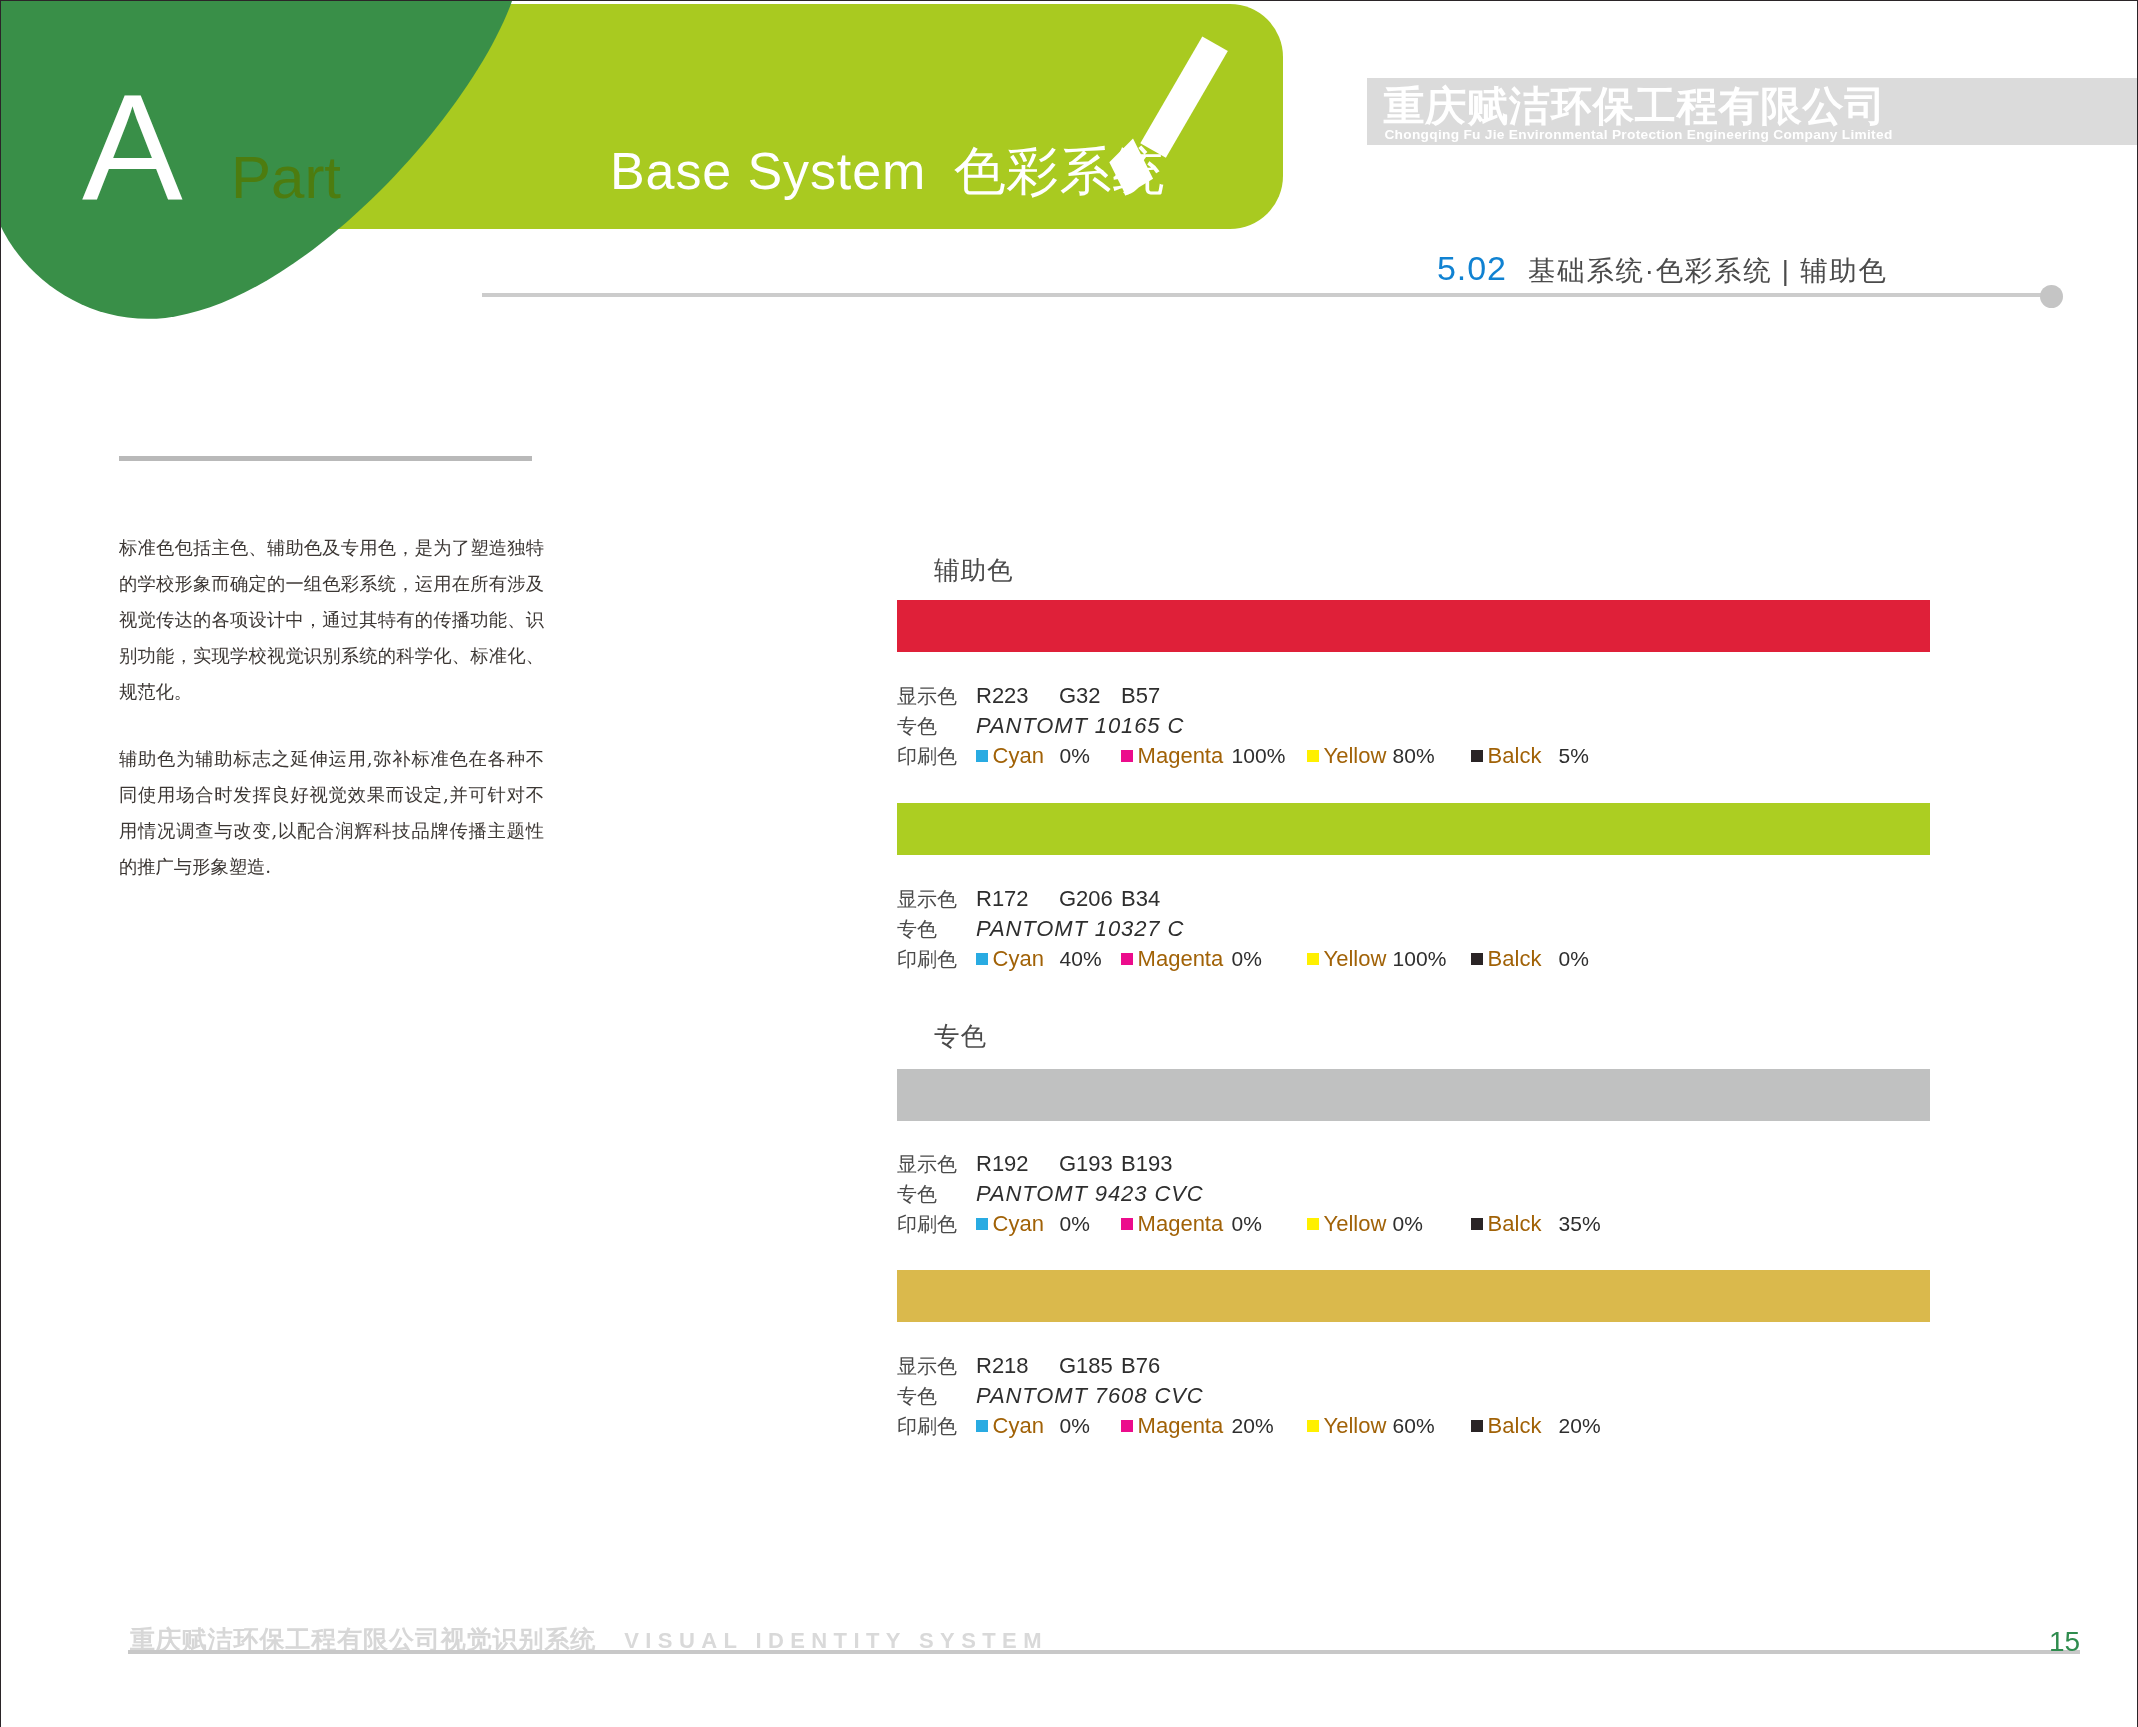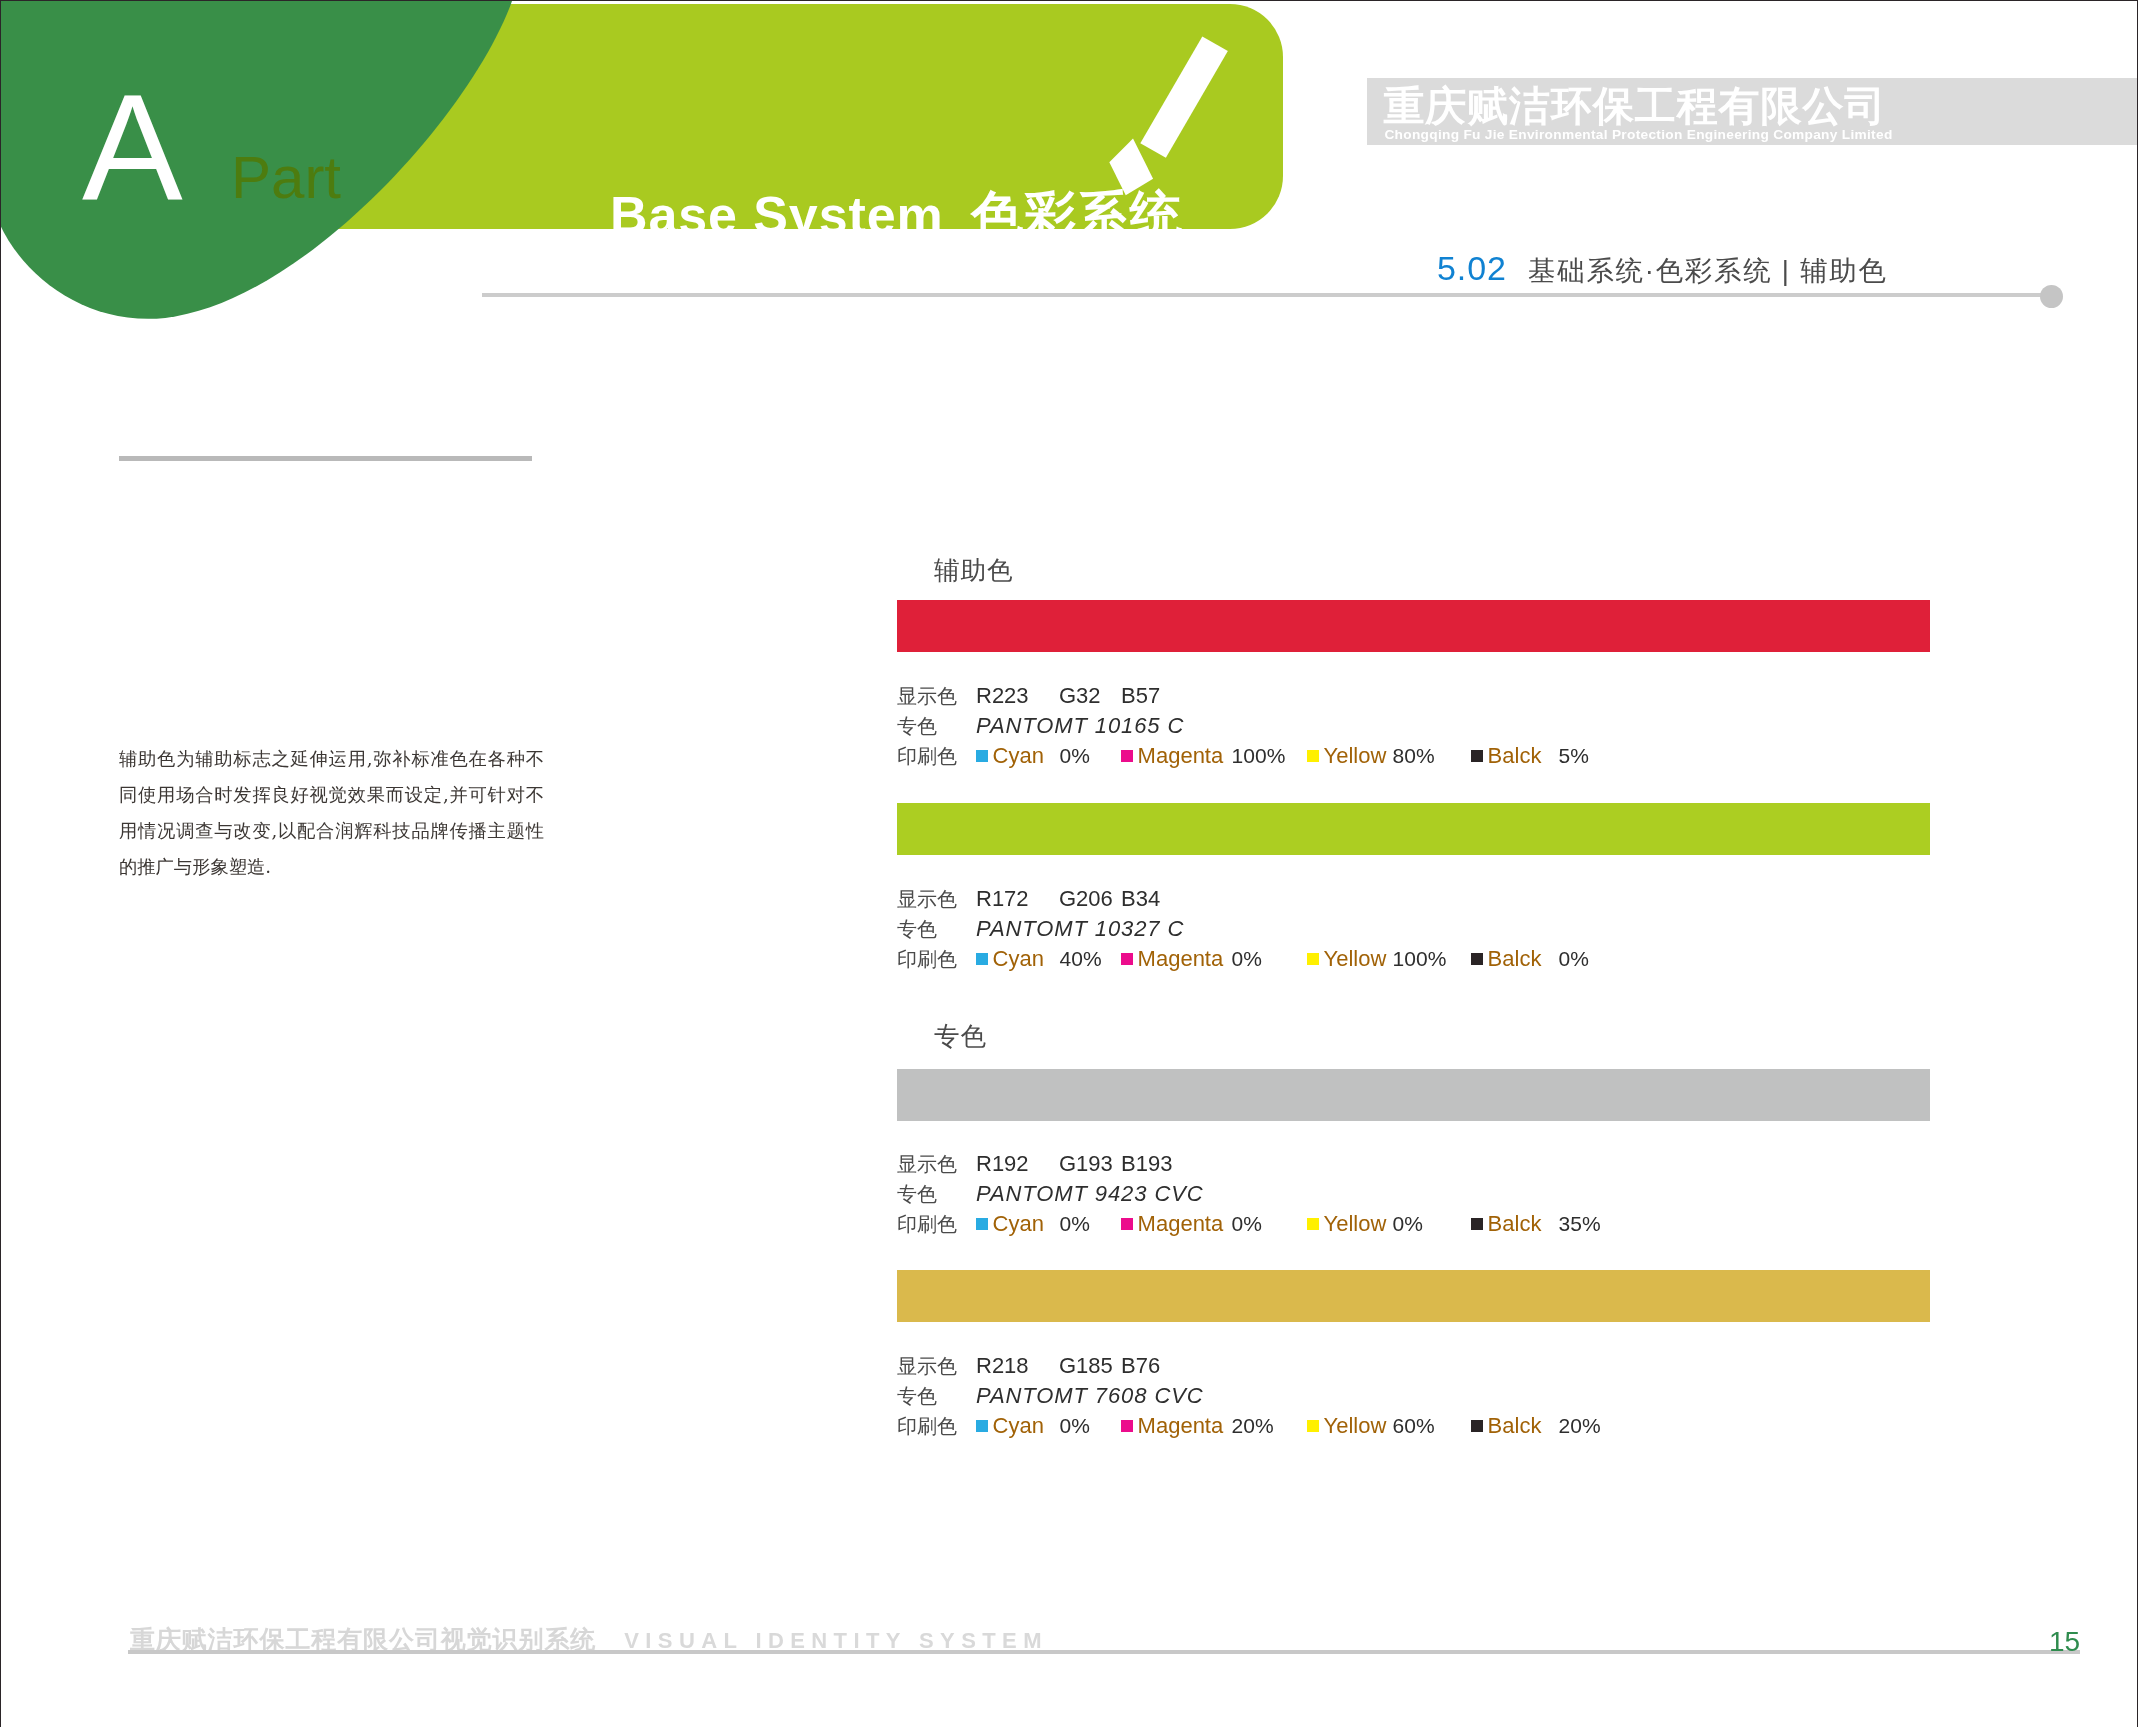--- a/index.html
+++ b/index.html
@@ -9,22 +9,22 @@
   }
   .frame{position:absolute;inset:0;border:1.8px solid #2b2528;pointer-events:none;z-index:99;}
 
   
   .banner{
     position:absolute; left:274px; top:3.7px; width:1009px; height:225px;
     border-radius:53px; z-index:1;
   }
   .banner-title{
     position:absolute; left:610px; top:144px; z-index:3;
-    color:#fff; font-size:52px; font-weight:bold; line-height:55px;
-    display:flex; gap:27.4px; white-space:nowrap; letter-spacing:0.9px;margin-top:44px;
+    color:#fff; font-size:52px; font-weight:normal; line-height:55px;
+    display:flex; gap:27.4px; white-space:nowrap; letter-spacing:0.9px;
   }
   .part-circle{position:absolute; left:0; top:0; z-index:2;}
   .letter-a{
     position:absolute; left:82px; top:71px; z-index:3; color:#fff;
     font-size:151px; line-height:151px; font-weight:normal;
   }
   .word-part{
     position:absolute; left:231px; top:148px; z-index:3; color:#4d7c0f;
     font-size:60px; line-height:60px; font-weight:normal;
   }
@@ -116,20 +116,21 @@
     <div class="logo-zh">重庆赋洁环保工程有限公司</div>
     <div class="logo-en">Chongqing Fu Jie Environmental Protection Engineering Company Limited</div>
   </div>
 
   <div class="section-number" style="color: rgb(16, 130, 210);">5.02</div>
   <div class="section-title">基础系统·色彩系统 | 辅助色</div>
   <div class="head-rule"></div>
   <div class="head-dot"></div>
 
   <div class="left-rule"></div>
+  <div class="intro-p intro-p1">标准色包括主色、辅助色及专用色，是为了塑造独特的学校形象而确定的一组色彩系统，运用在所有涉及视觉传达的各项设计中，通过其特有的传播功能、识别功能，实现学校视觉识别系统的科学化、标准化、规范化。</div>
   <div class="intro-p intro-p2">辅助色为辅助标志之延伸运用,弥补标准色在各种不同使用场合时发挥良好视觉效果而设定,并可针对不用情况调查与改变,以配合润辉科技品牌传播主题性的推广与形象塑造.</div>
 
   <div id="color-system">
       <div class="group-label" style="top: 556px;">辅助色</div>
       <div class="swatch-bar" style="top: 600px; background: rgb(223, 32, 57);"></div>
       <div class="spec-rows" style="top: 681px;">
         <div class="spec-row">
           <span class="spec-label">显示色</span>
           <span class="rv rv0">R223</span>
           <span class="rv rv1">G32</span>

